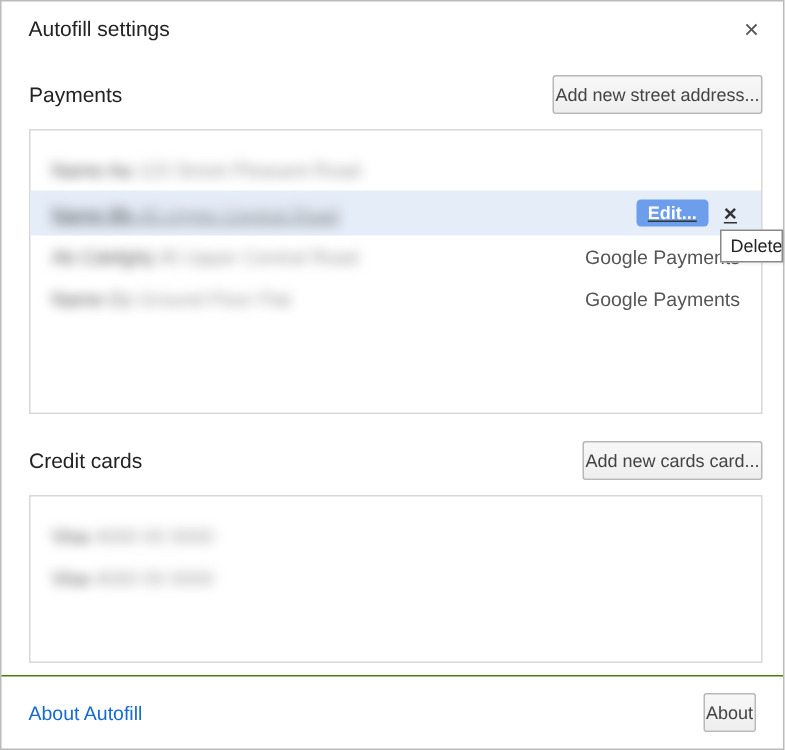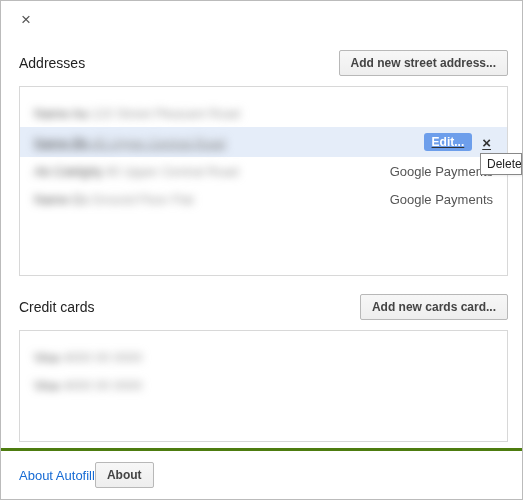--- a/index.html
+++ b/index.html
@@ -60,24 +60,23 @@
   .section-head h2 {
     font-size: 14px;
     font-weight: 400;
     color: #222;
   }
   button.grey {
     background: linear-gradient(#f7f7f7,#eee);
     border: 1px solid #b8b8b8;
     color: #444;
     font-size: 12px;
-    padding: 5px 11px;
+    padding: 5px 1px;
     border-radius: 2px;
     cursor: pointer;
-    font-weight: bold;
   }
   .list-box {
     border: 1px solid #d8d8d8;
     margin-right: 14px;
     padding: 12px 0;
   }
   .row {
     display: flex;
     align-items: center;
     padding: 6px 14px;
@@ -115,25 +114,25 @@
     cursor: pointer;
     padding: 0 2px;
   }
   .row .source {
     color: #555;
     font-size: 13px;
     margin-left: auto;
   }
   .spacer-bottom { height: 50px; }
   .footer {
-    border-top: 3px solid #4d7c0f;
+    border-top: 1px solid #4d7c0f;
     padding: 11px 18px;
     display: flex;
     align-items: center;
-    justify-content: flex-start;
+    justify-content: space-between;
   }
   .footer a {
     color: #156ad4;
     text-decoration: none;
     font-size: 13px;
   }
   .tooltip {
     position: absolute;
     top: 152px;
     right: 0;
@@ -148,27 +147,28 @@
     box-shadow: 1px 1px 2px rgba(0,0,0,0.08);
     z-index: 10;
   }
 </style>
 </head>
 <body>
 
 <div class="dialog">
 
   <div class="title-row">
+    <h1>Autofill settings</h1>
     <span class="close-x">×</span>
   </div>
 
   <div class="scroll-area">
 
     <div class="section-head">
-      <h2>Addresses</h2>
+      <h2>Payments</h2>
       <button class="grey">Add new street address...</button>
     </div>
 
     <div class="list-box">
 
       <div class="row">
         <span class="blur-text">
           <span class="strong">Name Aa</span>
           <span>123 Street Pleasant Road</span>
         </span>

